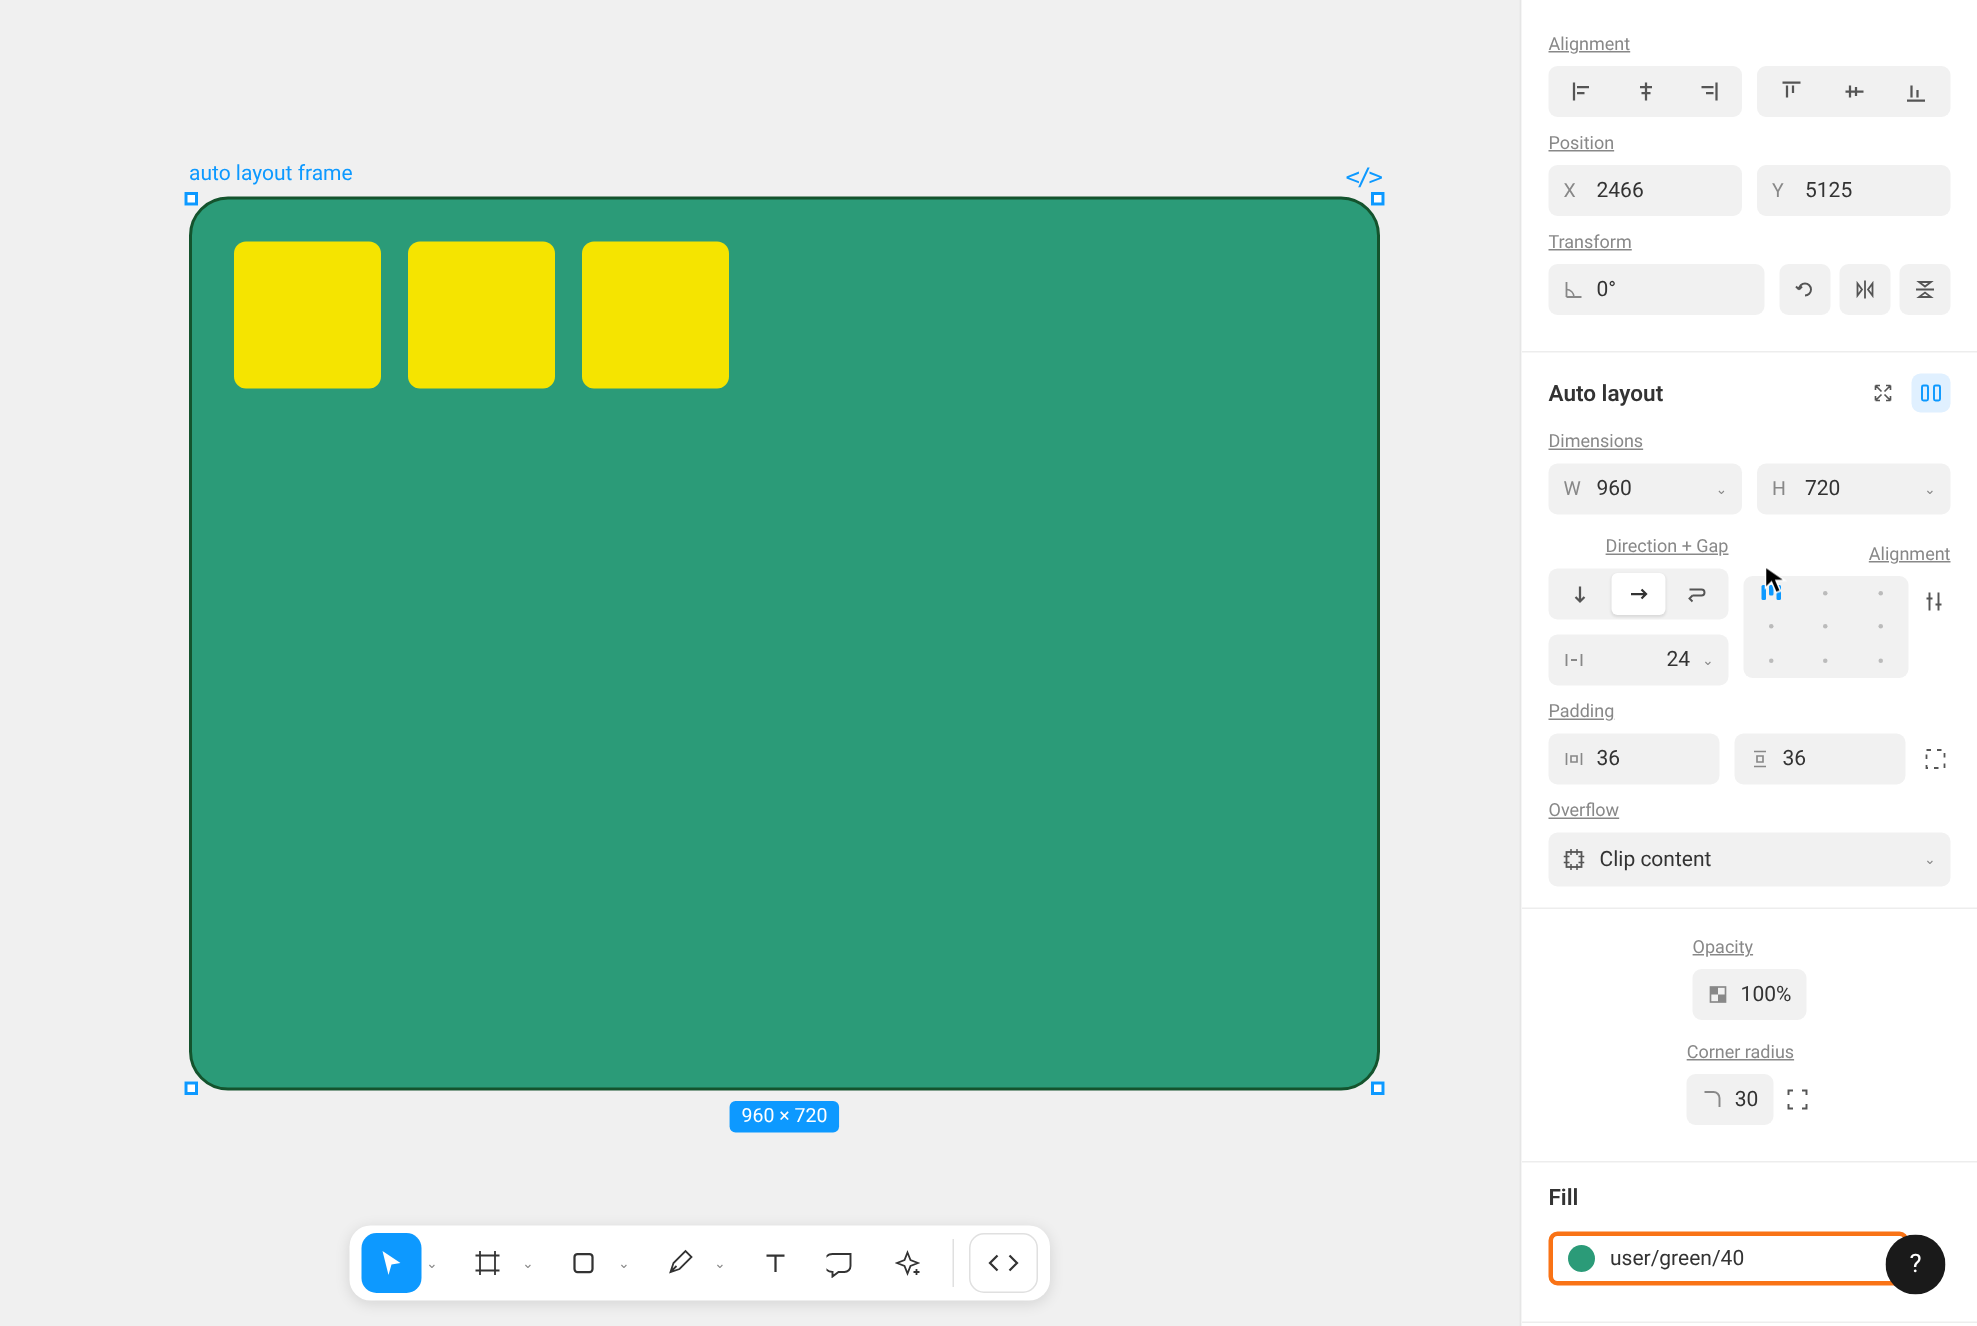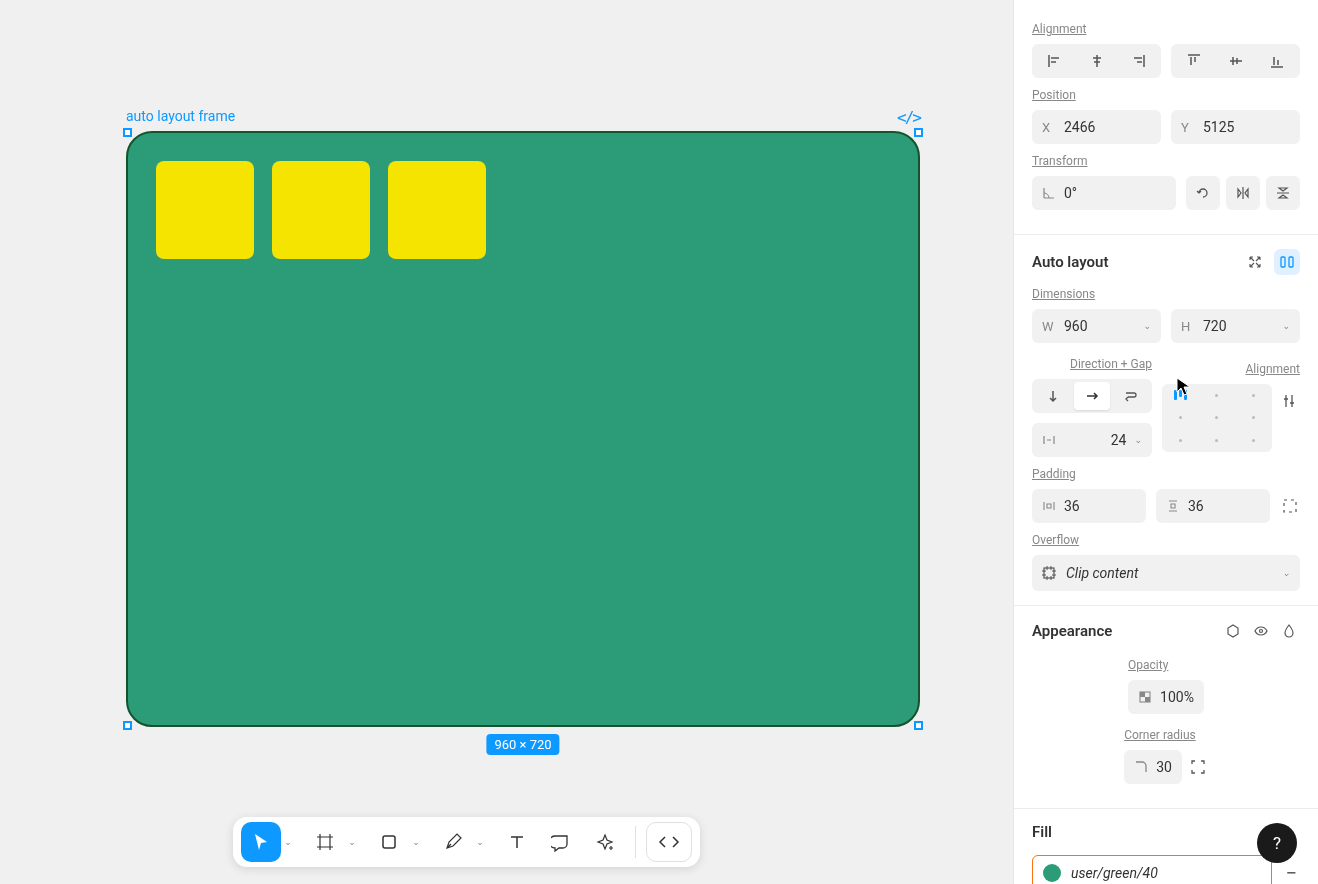--- a/index.html
+++ b/index.html
@@ -231,21 +231,20 @@
     background: #f1f1f1;
     border-radius: 6px;
     height: 36px;
     display: flex;
     align-items: center;
     padding: 0 10px;
     gap: 10px;
     width: 100%;
     font-size: 14px;
     cursor: pointer;
-    font-style: italic;
   }
   .swatch {
     width: 18px; height: 18px; border-radius: 50%;
     background: #2b9b78;
   }
 
   .help-btn {
     position: absolute;
     right: 21px;
     bottom: 21px;
@@ -542,41 +541,20 @@
       <svg width="14" height="14" viewBox="0 0 14 14">
           <rect x="2" y="2" width="10" height="10" stroke="#555" stroke-width="1.2" fill="none"></rect>
           <path d="M5 0v4M9 0v4M5 10v4M9 10v4M0 5h4M0 9h4M10 5h4M10 9h4" stroke="#555" stroke-width="1"></path>
         </svg>
       <span style="flex:1">Clip content</span>
       <span class="field-caret">⌄</span>
     </div>
   </div>
 
   <div class="section">
-    <div class="section-header">
-      <span>Appearance</span>
-      <div class="section-header-icons">
-        <div class="icon-btn plain" style="width:22px;height:22px;">
-          <svg width="16" height="16" viewBox="0 0 16 16">
-              <path d="M8 2l5 3v6l-5 3-5-3V5z" stroke="#555" stroke-width="1.2" fill="none"></path>
-            </svg>
-        </div>
-        <div class="icon-btn plain" style="width:22px;height:22px;">
-          <svg width="16" height="16" viewBox="0 0 16 16">
-              <path d="M2 8s2-4 6-4 6 4 6 4-2 4-6 4-6-4-6-4z" stroke="#555" stroke-width="1.2" fill="none"></path>
-              <circle cx="8" cy="8" r="1.5" stroke="#555" stroke-width="1.2" fill="none"></circle>
-            </svg>
-        </div>
-        <div class="icon-btn plain" style="width:22px;height:22px;">
-          <svg width="16" height="16" viewBox="0 0 16 16">
-              <path d="M8 2s4 5 4 8a4 4 0 0 1-8 0c0-3 4-8 4-8z" stroke="#555" stroke-width="1.2" fill="none"></path>
-            </svg>
-        </div>
-      </div>
-    </div>
     <div class="row" style="gap:10px;flex-direction:column;">
       <div style="flex:1">
         <div class="sub-label">Opacity</div>
         <div class="field">
           <svg width="14" height="14" viewBox="0 0 14 14">
               <rect x="2" y="2" width="10" height="10" stroke="#888" stroke-width="1.1" fill="none"></rect>
               <rect x="2" y="2" width="5" height="5" fill="#888"></rect>
               <rect x="7" y="7" width="5" height="5" fill="#888"></rect>
             </svg>
           <span class="field-val">100%</span>
@@ -599,21 +577,21 @@
         </div>
       </div>
     </div>
   </div>
 
   <div class="section">
     <div class="section-header" style="margin-bottom:14px;">
       <span>Fill</span>
     </div>
     <div class="row">
-      <div class="select-wide" style="background:#fff;border:1px solid #f97316;">
+      <div class="select-wide" style="background:#fff;border:3px solid #f97316;">
         <div class="swatch"></div>
         <span style="flex:1">user/green/40</span>
       </div>
       <div class="icon-btn plain" style="width:20px;font-size:20px;color:#555;">−</div>
     </div>
   </div>
 
   <div class="section">
     <div class="section-header" style="margin-bottom:0;color:#888;font-weight:600;">
       <span>Stroke</span>

